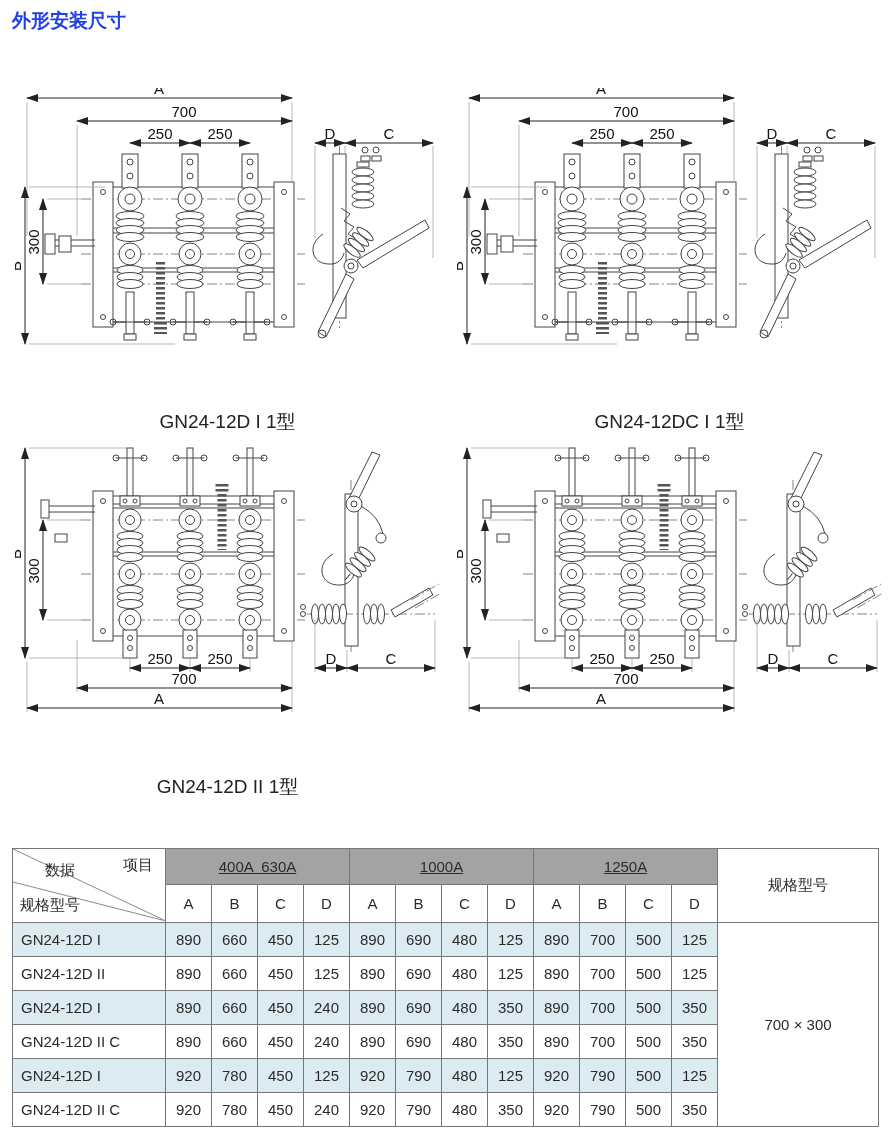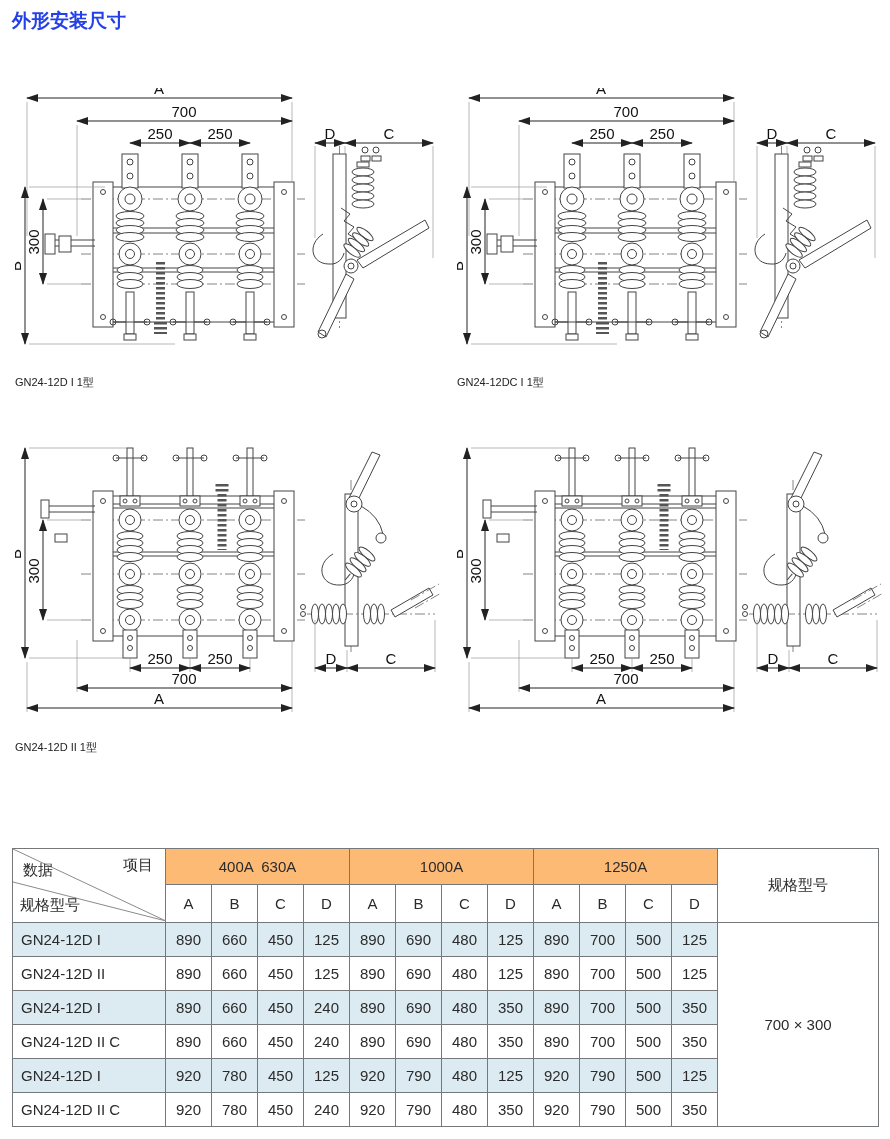--- a/index.html
+++ b/index.html
@@ -1,47 +1,47 @@
 <!DOCTYPE html>
 <html><head>
 <meta charset="utf-8">
 <style>
   html,body{margin:0;padding:0;background:#fff;}
   .page{position:relative;width:890px;height:1139px;background:#fff;overflow:hidden;
         font-family:"Liberation Sans",sans-serif;color:#222;}
   .title{position:absolute;left:12px;top:8px;font-size:19px;font-weight:bold;color:#2441e8;}
 
   .dia-block{position:absolute;}
-  .dia-cap{position:absolute;left:0;right:0;font-size:11px;color:#222;}
+  .dia-cap{position:absolute;left:0;right:0;text-align:center;font-size:19px;color:#222;margin-top:34px;}
 
   
   .s{stroke:#444;fill:none;stroke-width:1;}
   .w{stroke:#444;fill:#fff;stroke-width:1;}
   .cl{stroke:#666;fill:none;stroke-width:.8;stroke-dasharray:10 3 2 3;}
   .thin{stroke:#999;fill:none;stroke-width:.7;}
   .dim{stroke:#222;fill:none;stroke-width:1;}
   .hatch{stroke:#555;fill:none;stroke-dasharray:2.5 2.5;}
   text.dlab{font-family:"Liberation Sans",sans-serif;font-size:15px;fill:#111;}
 
   
   .spec-table{position:absolute;left:12px;top:848px;width:866px;border-collapse:collapse;
               table-layout:fixed;font-size:15px;color:#2b2b2b;}
   .spec-table th,.spec-table td{border:1px solid #75787a;font-weight:normal;
               text-align:center;vertical-align:middle;padding:0;}
-  .spec-table .group{height:35px;background:#fdba74;white-space:pre;}
+  .spec-table .group{height:35px;background:#a3a3a3;white-space:pre;text-decoration:underline;}
   .spec-table .sub{height:37px;background:#fff;}
   .spec-table tbody tr{height:34px;}
   .spec-table tbody tr:nth-child(odd) td{background:#dcebf1;}
   .spec-table tbody tr:nth-child(even) td{background:#fff;}
   .spec-table td.model{text-align:left;padding-left:8px;}
   .spec-table td.mount{background:#fff !important;}
   .spec-table th.mount-h{background:#fff;}
   .corner{position:relative;background:#fff;padding:0;}
   .corner .lbl{position:absolute;font-size:15px;color:#2b2b2b;}
-  .corner .lbl-data{left:10px;top:12px;}
+  .corner .lbl-data{left:32px;top:12px;}
   .corner .lbl-item{right:12px;top:7px;text-align:right;}
   .corner .lbl-model{left:7px;bottom:7px;}
   .corner svg{position:absolute;left:0;top:0;}
 </style>
 </head>
 <body>
 
 <div class="page">
 
   <div class="title">外形安装尺寸</div>

